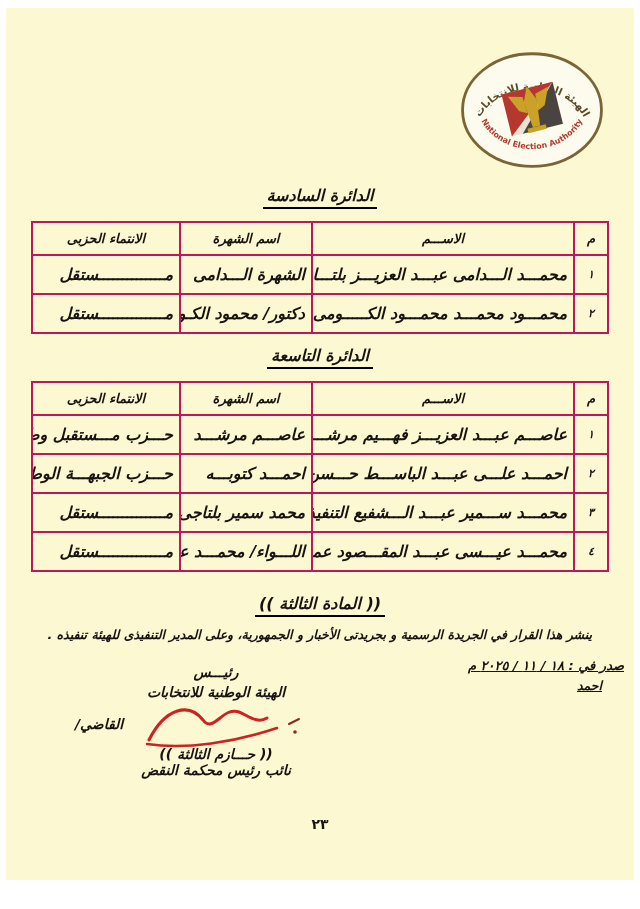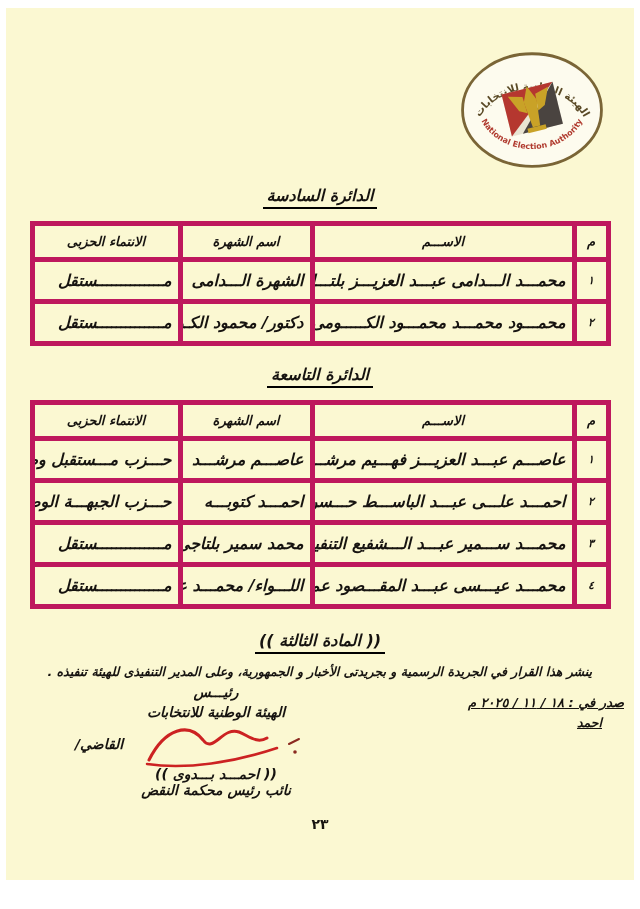--- a/index.html
+++ b/index.html
@@ -17,29 +17,29 @@
 
   
   .ink-mark{position:absolute;top:54px;right:112px;width:2px;height:7px;background:#6b6352;transform:rotate(12deg);border-radius:1px;}
 
   .heading-wrap{text-align:center;direction:rtl;}
   .heading{
     display:inline-block;font-size:16px;font-weight:bold;font-style:italic;
     border-bottom:2px solid #000000;padding:0 4px 2px 4px;letter-spacing:0.5px;
   }
   .h1{margin-top:178px;}
-  .h2{margin-top:19px;}
+  .h2{margin-top:12px;}
   .h3{margin-top:22px;}
 
   table{
     width:576px;margin:12px auto 0 auto;border-collapse:collapse;direction:rtl;
     table-layout:fixed;
   }
   th,td{
-    border:5px solid #be185d;font-weight:bold;font-style:italic;
+    border:2px solid #be185d;font-weight:bold;font-style:italic;
     white-space:nowrap;overflow:hidden;padding:0 6px;
   }
   th{height:31px;font-size:13px;text-align:center;}
   td{height:37px;font-size:16px;}
   td.c-no{text-align:center;font-size:11px;}
   td.c-name,td.c-alias,td.c-party{text-align:right;}
 
   .article-body{
     direction:rtl;text-align:right;font-weight:bold;font-style:italic;
     font-size:12.5px;margin:10px 28px 0 20px;white-space:nowrap;text-indent:14px;
@@ -48,21 +48,21 @@
   .issued{direction:rtl;text-align:right;margin:14px 10px 0 0;font-weight:bold;font-style:italic;font-size:13px;line-height:20px;}
   .issued .u{text-decoration:underline;}
   .issued .initials{display:block;margin-right:22px;text-decoration:underline;font-size:12.5px;}
 
   .sig-block{
     position:relative;direction:rtl;width:310px;margin:-12px 0 0 0;
     right:-270px; 
     text-align:center;font-weight:bold;font-style:italic;
   }
   
-  .sig-block{position:absolute;left:55px;top:688px;width:310px;}
+  .sig-block{position:absolute;left:55px;top:668px;width:310px;}
   .sig-line1{font-size:14px;letter-spacing:1px;}
   .sig-line2{font-size:14px;margin-top:4px;}
   .sig-judge-row{position:relative;height:44px;margin-top:2px;}
   .sig-judge-label{position:absolute;left:14px;top:14px;font-size:14px;}
   .sig-scribble{position:absolute;left:78px;top:-8px;width:190px;height:62px;}
   .sig-name{font-size:14px;}
   .sig-role{font-size:14px;}
 
   .page-number{
     position:absolute;left:0;top:808px;width:100%;text-align:center;
@@ -196,19 +196,19 @@
     <div class="sig-line2">الهيئة الوطنية للانتخابات</div>
     <div class="sig-judge-row">
       <span class="sig-judge-label">القاضي/</span>
       <svg class="sig-scribble" viewBox="0 0 190 62">
         <path d="M10,46 C26,14 50,8 64,26 C74,40 84,12 100,18 C110,22 118,30 128,24" fill="none" stroke="#cc2222" stroke-width="3" stroke-linecap="round"></path>
         <path d="M8,50 C48,56 96,48 138,34" fill="none" stroke="#cc2222" stroke-width="2.5" stroke-linecap="round"></path>
         <path d="M150,30 l10,-5" fill="none" stroke="#8b2a20" stroke-width="2" stroke-linecap="round"></path>
         <circle cx="156" cy="38" r="1.8" fill="#8b2a20"></circle>
       </svg>
     </div>
-    <div class="sig-name">(( احمـــد بـــدوى ))</div>
+    <div class="sig-name">(( حـــازم الثالثة ))</div>
     <div class="sig-role">نائب رئيس محكمة النقض</div>
   </div>
 
   <div class="page-number">٢٣</div>
 
 </div>
 
 </body></html>

